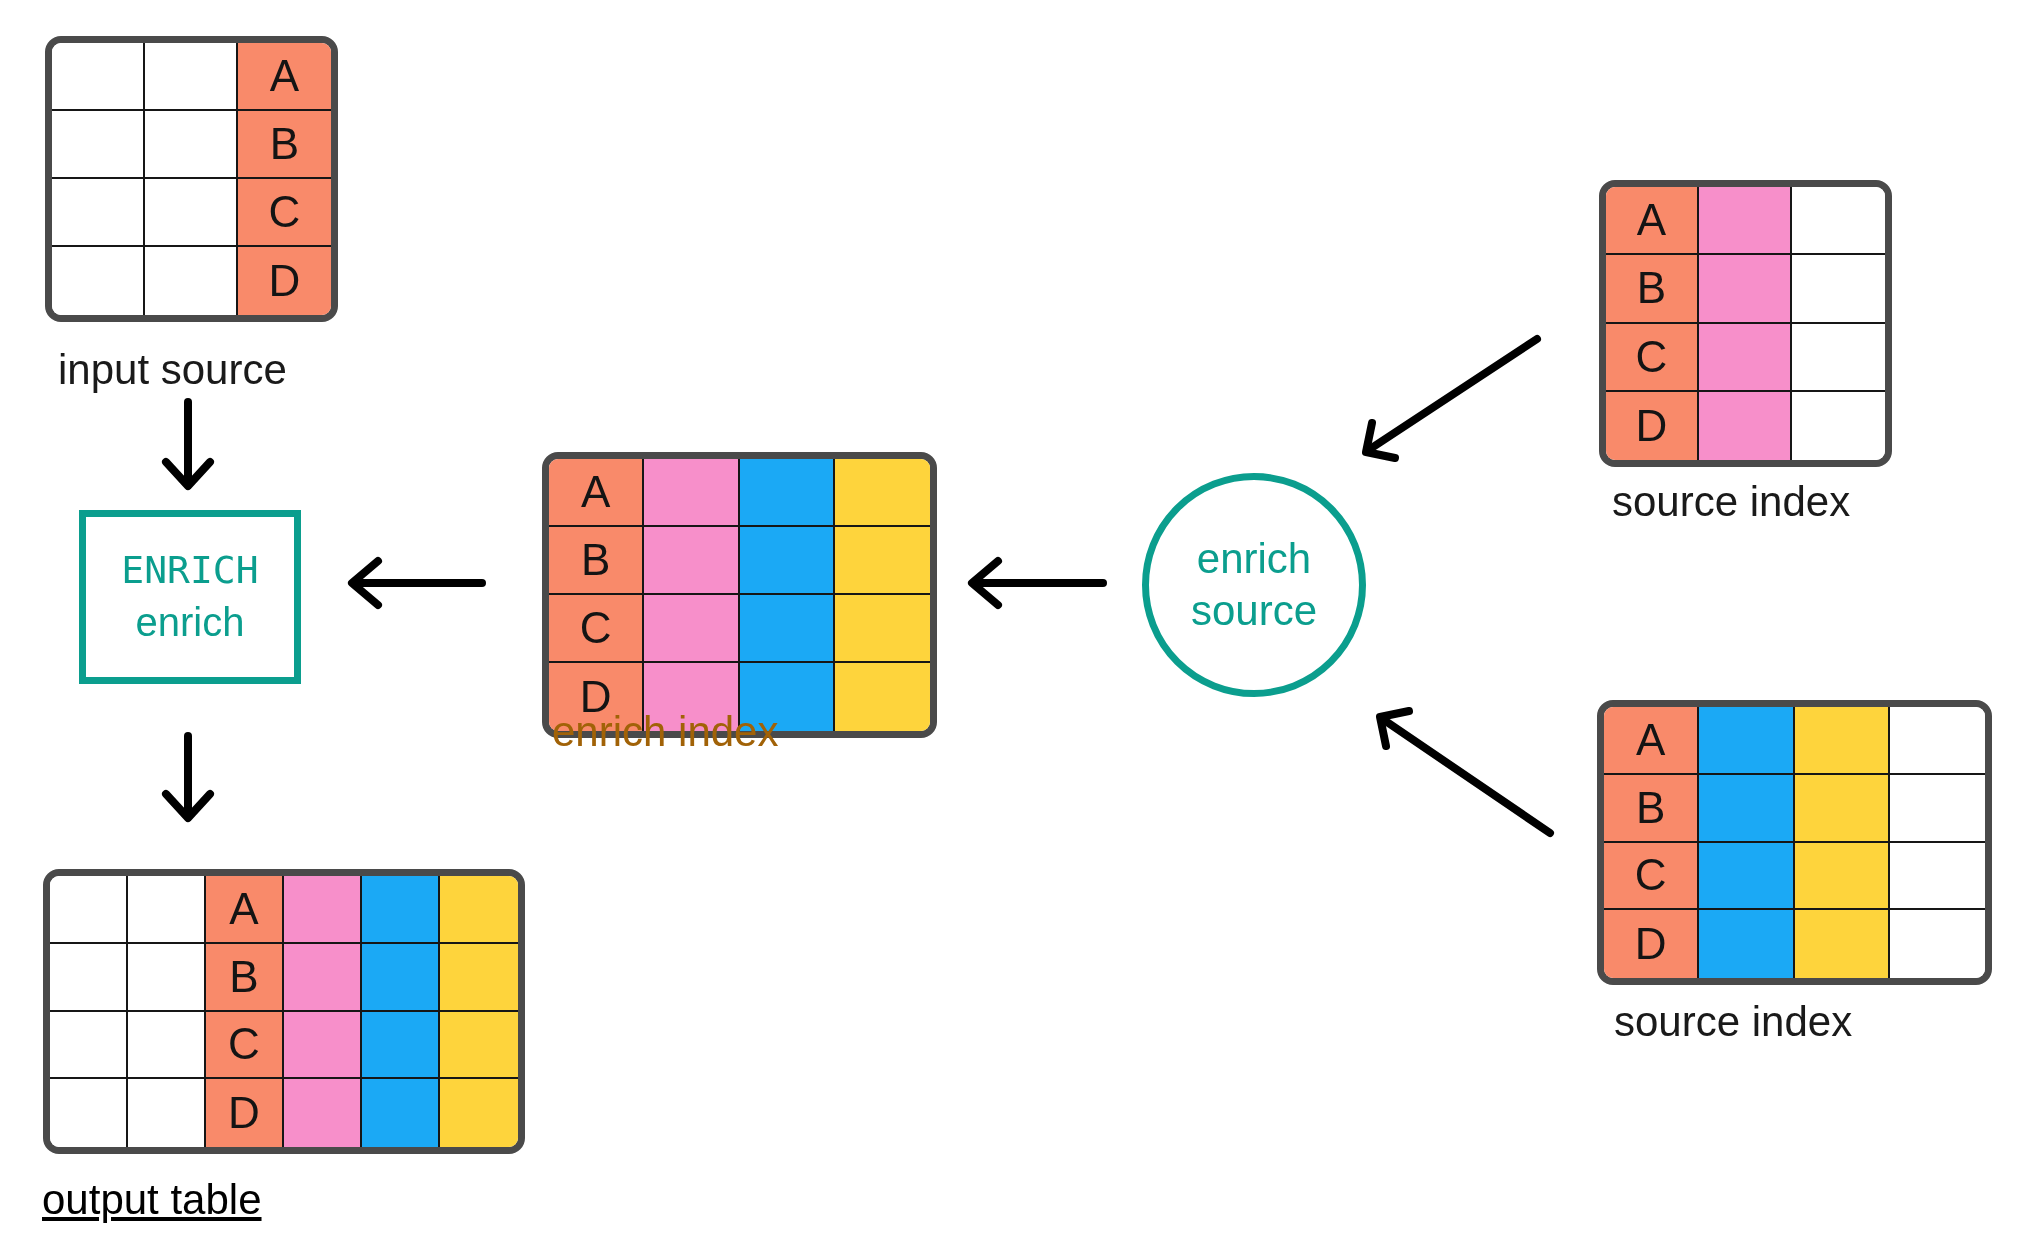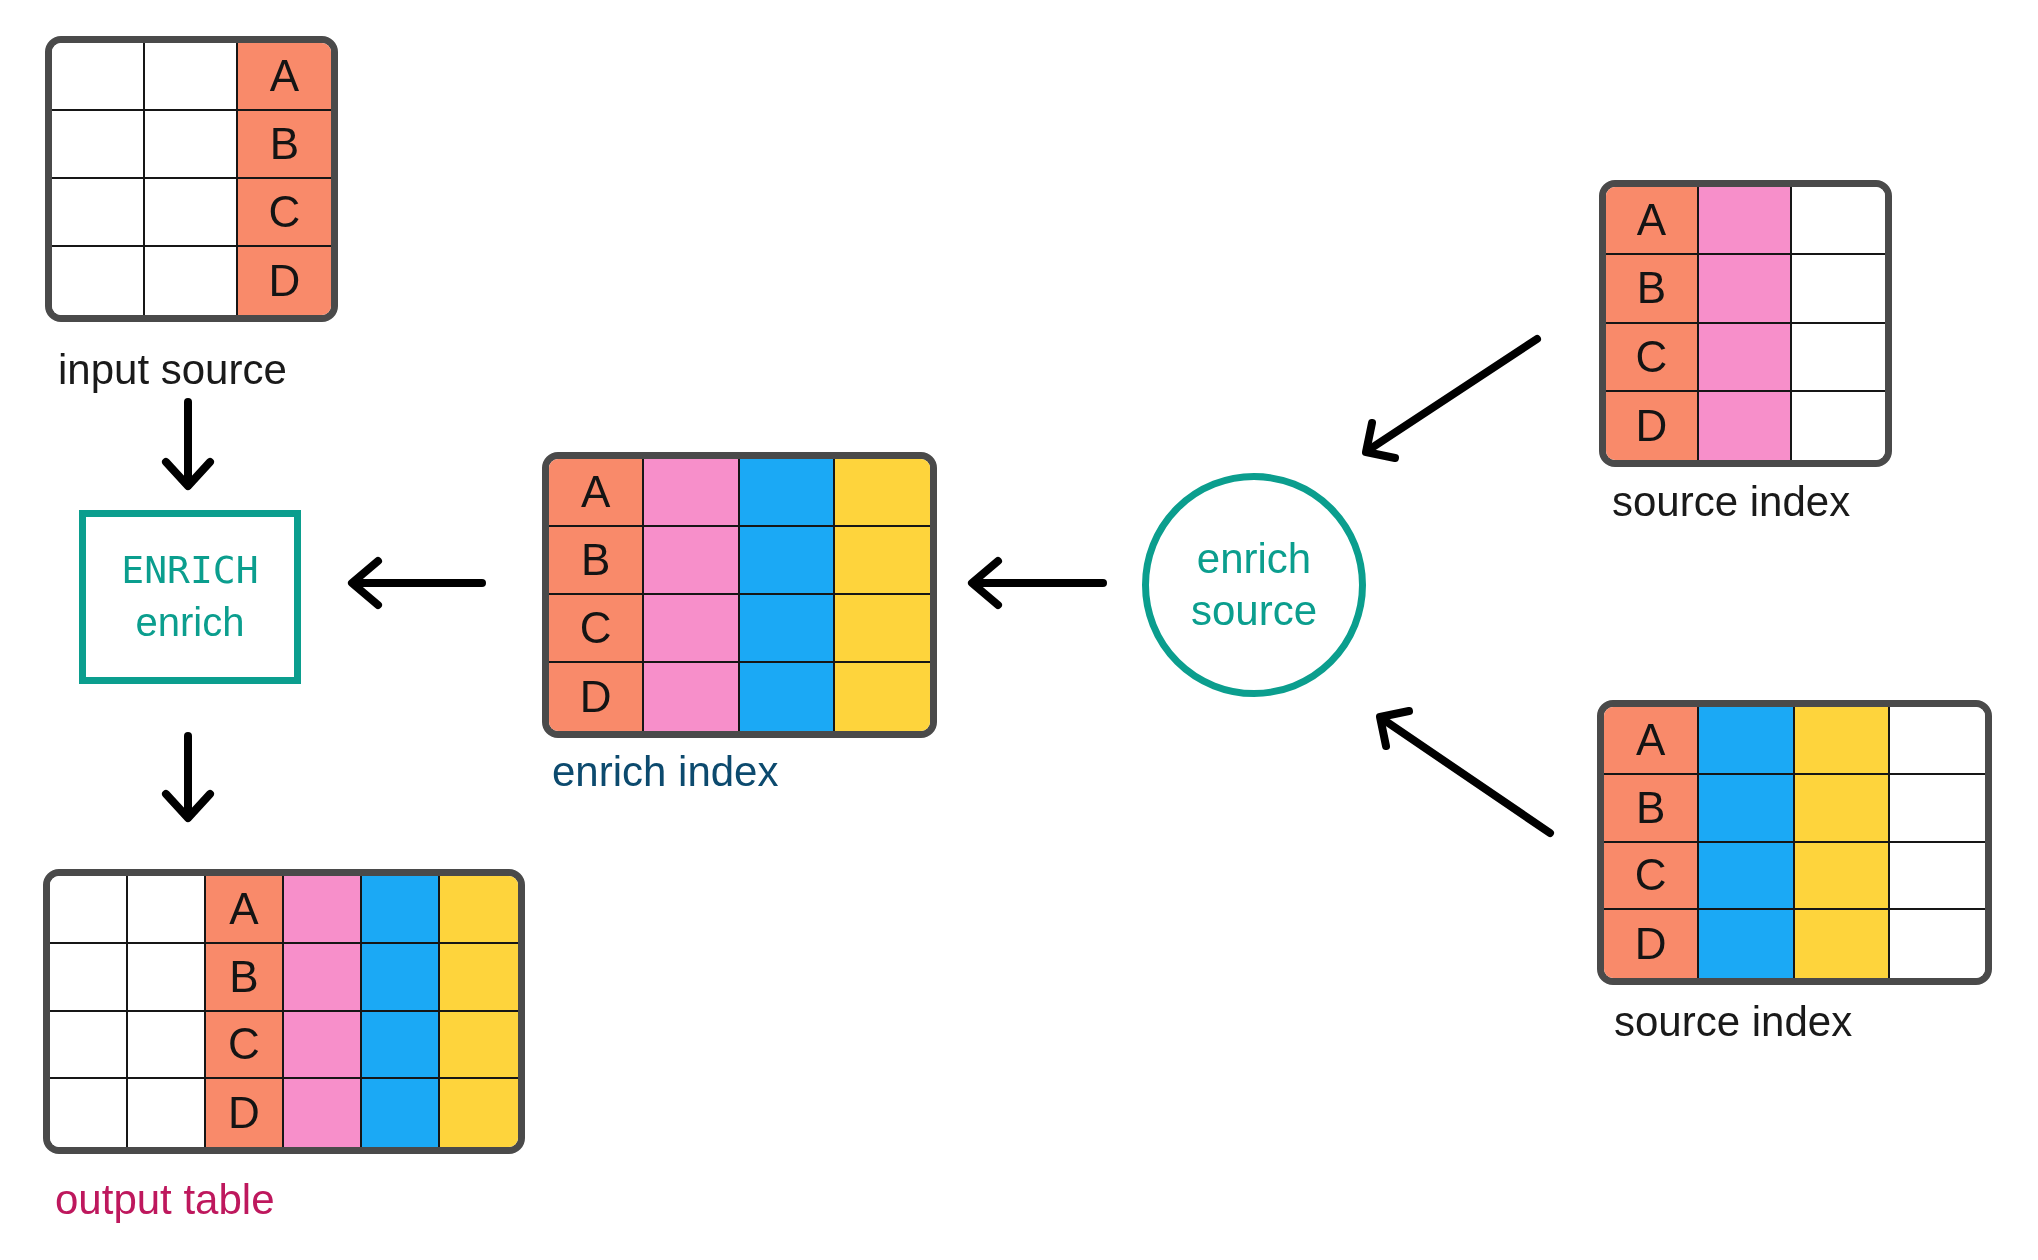--- a/index.html
+++ b/index.html
@@ -141,41 +141,41 @@
       <div class="dcell" style="background: rgb(247, 143, 202); border-right: 2.5px solid rgb(22, 22, 22); border-bottom: 2.5px solid rgb(22, 22, 22);"></div>
       <div class="dcell" style="background: rgb(27, 169, 245); border-right: 2.5px solid rgb(22, 22, 22); border-bottom: 2.5px solid rgb(22, 22, 22);"></div>
       <div class="dcell" style="background: rgb(254, 212, 60); border-bottom: 2.5px solid rgb(22, 22, 22);"></div>
       <div class="dcell" style="background: rgb(255, 255, 255); border-right: 2.5px solid rgb(22, 22, 22);"></div>
       <div class="dcell" style="background: rgb(255, 255, 255); border-right: 2.5px solid rgb(22, 22, 22);"></div>
       <div class="dcell" style="background: rgb(249, 138, 106); border-right: 2.5px solid rgb(22, 22, 22);">D</div>
       <div class="dcell" style="background: rgb(247, 143, 202); border-right: 2.5px solid rgb(22, 22, 22);"></div>
       <div class="dcell" style="background: rgb(27, 169, 245); border-right: 2.5px solid rgb(22, 22, 22);"></div>
       <div class="dcell" style="background: rgb(254, 212, 60);"></div>
     </div>
-  <div class="tlabel" style="left: 55px; top: 1176px; color: #be185d;">output table</div>
+  <div class="tlabel" style="left: 42px; top: 1176px; color: #000000; text-decoration: underline;">output table</div>
 
   <div class="dtable" style="left: 542px; top: 452px; width: 395px; height: 286px; grid-template-columns: repeat(4, 1fr); grid-template-rows: repeat(4, 1fr);">
       <div class="dcell" style="background: rgb(249, 138, 106); border-right: 2.5px solid rgb(22, 22, 22); border-bottom: 2.5px solid rgb(22, 22, 22);">A</div>
       <div class="dcell" style="background: rgb(247, 143, 202); border-right: 2.5px solid rgb(22, 22, 22); border-bottom: 2.5px solid rgb(22, 22, 22);"></div>
       <div class="dcell" style="background: rgb(27, 169, 245); border-right: 2.5px solid rgb(22, 22, 22); border-bottom: 2.5px solid rgb(22, 22, 22);"></div>
       <div class="dcell" style="background: rgb(254, 212, 60); border-bottom: 2.5px solid rgb(22, 22, 22);"></div>
       <div class="dcell" style="background: rgb(249, 138, 106); border-right: 2.5px solid rgb(22, 22, 22); border-bottom: 2.5px solid rgb(22, 22, 22);">B</div>
       <div class="dcell" style="background: rgb(247, 143, 202); border-right: 2.5px solid rgb(22, 22, 22); border-bottom: 2.5px solid rgb(22, 22, 22);"></div>
       <div class="dcell" style="background: rgb(27, 169, 245); border-right: 2.5px solid rgb(22, 22, 22); border-bottom: 2.5px solid rgb(22, 22, 22);"></div>
       <div class="dcell" style="background: rgb(254, 212, 60); border-bottom: 2.5px solid rgb(22, 22, 22);"></div>
       <div class="dcell" style="background: rgb(249, 138, 106); border-right: 2.5px solid rgb(22, 22, 22); border-bottom: 2.5px solid rgb(22, 22, 22);">C</div>
       <div class="dcell" style="background: rgb(247, 143, 202); border-right: 2.5px solid rgb(22, 22, 22); border-bottom: 2.5px solid rgb(22, 22, 22);"></div>
       <div class="dcell" style="background: rgb(27, 169, 245); border-right: 2.5px solid rgb(22, 22, 22); border-bottom: 2.5px solid rgb(22, 22, 22);"></div>
       <div class="dcell" style="background: rgb(254, 212, 60); border-bottom: 2.5px solid rgb(22, 22, 22);"></div>
       <div class="dcell" style="background: rgb(249, 138, 106); border-right: 2.5px solid rgb(22, 22, 22);">D</div>
       <div class="dcell" style="background: rgb(247, 143, 202); border-right: 2.5px solid rgb(22, 22, 22);"></div>
       <div class="dcell" style="background: rgb(27, 169, 245); border-right: 2.5px solid rgb(22, 22, 22);"></div>
       <div class="dcell" style="background: rgb(254, 212, 60);"></div>
     </div>
-  <div class="tlabel" style="left: 552px; top: 748px; color: #0c4a6e; text-align: center;">enrich index</div>
+  <div class="tlabel" style="left: 552px; top: 708px; color: #a16207; text-align: center;">enrich index</div>
 
   <div id="enrich-policy-circle" style="border: 7px solid rgb(11, 158, 142); color: rgb(11, 158, 142);">
     <div>enrich</div>
     <div>source</div>
   </div>
 
   <div class="dtable" style="left: 1599px; top: 180px; width: 293px; height: 287px; grid-template-columns: repeat(3, 1fr); grid-template-rows: repeat(4, 1fr);">
       <div class="dcell" style="background: rgb(249, 138, 106); border-right: 2.5px solid rgb(22, 22, 22); border-bottom: 2.5px solid rgb(22, 22, 22);">A</div>
       <div class="dcell" style="background: rgb(247, 143, 202); border-right: 2.5px solid rgb(22, 22, 22); border-bottom: 2.5px solid rgb(22, 22, 22);"></div>
       <div class="dcell" style="background: rgb(255, 255, 255); border-bottom: 2.5px solid rgb(22, 22, 22);"></div>

